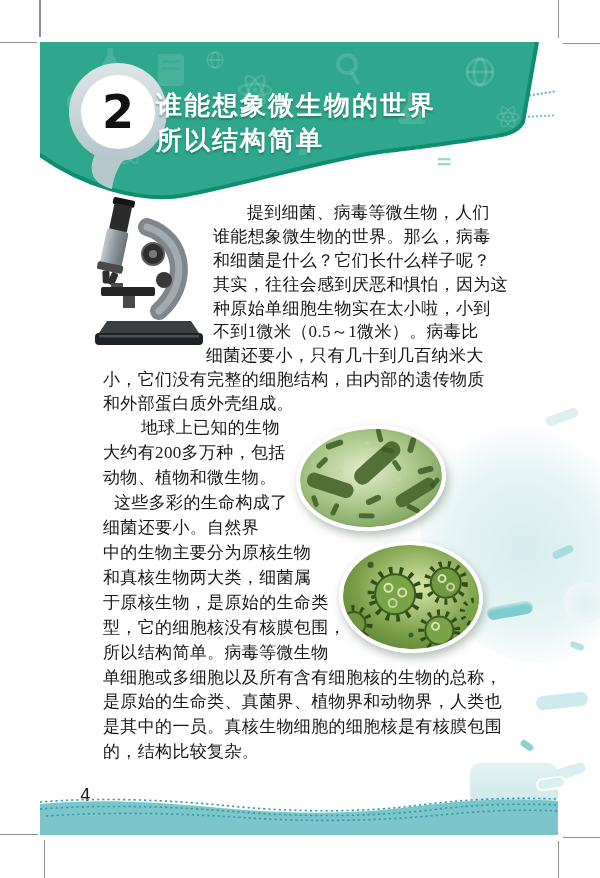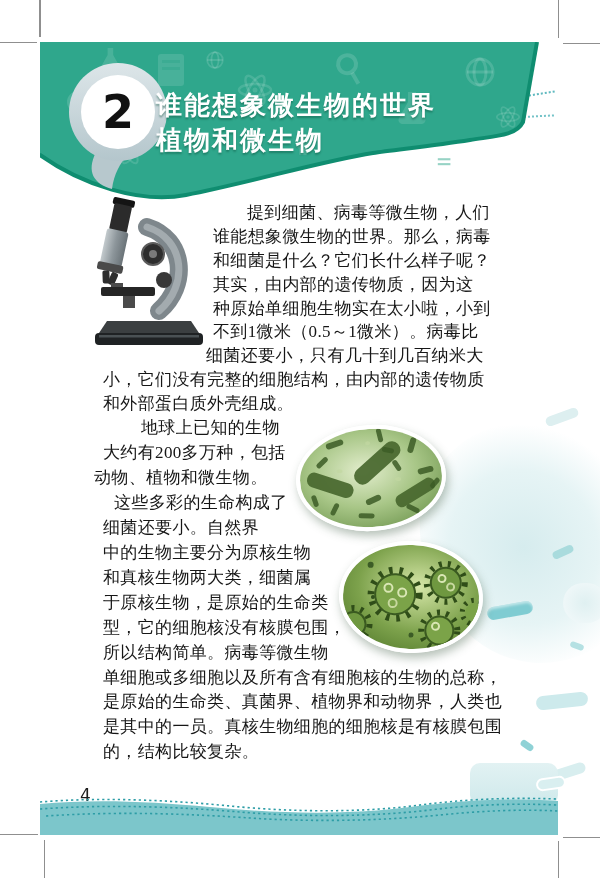--- a/index.html
+++ b/index.html
@@ -127,21 +127,21 @@
 </div>
 
 <svg class="abs" style="left:62px;top:58px" width="116" height="136" viewBox="0 0 116 136">
   <path d="M34,94 C24,114 32,126 50,131 C52,116 58,105 66,97 Z" fill="#b7c8cd"></path>
   <circle cx="56" cy="54" r="49" fill="url(#bub)"></circle>
   <circle cx="56" cy="54" r="37" fill="#ffffff"></circle>
 </svg>
 <div class="badge-num">2</div>
 
 <div class="title" style="left:156px;top:88px">谁能想象微生物的世界</div>
-<div class="title" style="left:156px;top:123px">植物和微生物</div>
+<div class="title" style="left:156px;top:123px">所以结构简单</div>
 
 <svg class="abs" style="left:95px;top:197px" width="115" height="152" viewBox="0 0 115 152">
   <defs>
     <linearGradient id="tube" x1="0" y1="0" x2="1" y2="0">
       <stop offset="0" stop-color="#c3cacd"></stop>
         <stop offset="0.5" stop-color="#8d969b"></stop>
         <stop offset="1" stop-color="#6a7378"></stop>
     </linearGradient>
   </defs>
 
@@ -166,30 +166,30 @@
   <rect x="28" y="99" width="12" height="12" fill="#4a4a4a"></rect>
 
   <path d="M12,124 L96,124 L104,136 L4,136 Z" fill="#3b3f41"></path>
   <rect x="0" y="136" width="108" height="12" rx="4" fill="#1f2224"></rect>
   <rect x="4" y="138" width="100" height="2.5" fill="#4a5154"></rect>
 </svg>
 
 <div class="t" style="left:247px;top:203px">提到细菌、病毒等微生物，人们</div>
 <div class="t" style="left:213px;top:227px">谁能想象微生物的世界。那么，病毒</div>
 <div class="t" style="left:213px;top:251px">和细菌是什么？它们长什么样子呢？</div>
-<div class="t" style="left:213px;top:275px">其实，由内部的遗传物质，因为这</div>
+<div class="t" style="left:213px;top:275px">其实，往往会感到厌恶和惧怕，因为这</div>
 <div class="t" style="left:213px;top:299px">种原始单细胞生物实在太小啦，小到</div>
 <div class="t" style="left:213px;top:322px">不到1微米（0.5～1微米）。病毒比</div>
 <div class="t" style="left:206px;top:346px">细菌还要小，只有几十到几百纳米大</div>
 <div class="t" style="left:103px;top:370px">小，它们没有完整的细胞结构，由内部的遗传物质</div>
 <div class="t" style="left:103px;top:394px">和外部蛋白质外壳组成。</div>
 
 <div class="t" style="left:141px;top:418px">地球上已知的生物</div>
 <div class="t" style="left:103px;top:443px">大约有200多万种，包括</div>
-<div class="t" style="left:94px;top:468px">动物、植物和微生物。</div>
+<div class="t" style="left:103px;top:468px">动物、植物和微生物。</div>
 <div class="t" style="left:114px;top:493px">这些多彩的生命构成了</div>
 <div class="t" style="left:103px;top:518px">细菌还要小。自然界</div>
 <div class="t" style="left:103px;top:543px">中的生物主要分为原核生物</div>
 <div class="t" style="left:103px;top:568px">和真核生物两大类，细菌属</div>
 <div class="t" style="left:103px;top:593px">于原核生物，是原始的生命类</div>
 <div class="t" style="left:103px;top:618px">型，它的细胞核没有核膜包围，</div>
 <div class="t" style="left:103px;top:643px">所以结构简单。病毒等微生物</div>
 <div class="t" style="left:103px;top:668px">单细胞或多细胞以及所有含有细胞核的生物的总称，</div>
 <div class="t" style="left:103px;top:692px">是原始的生命类、真菌界、植物界和动物界，人类也</div>
 <div class="t" style="left:103px;top:717px">是其中的一员。真核生物细胞的细胞核是有核膜包围</div>

